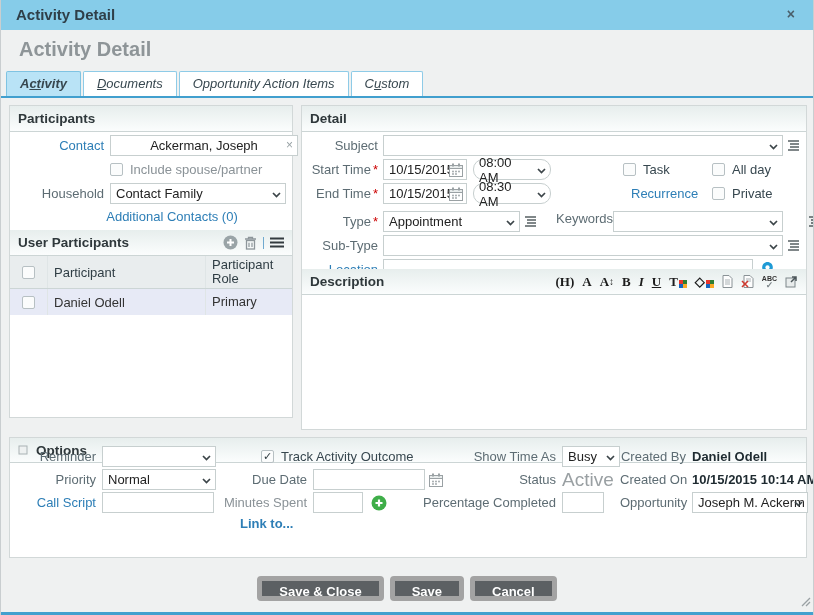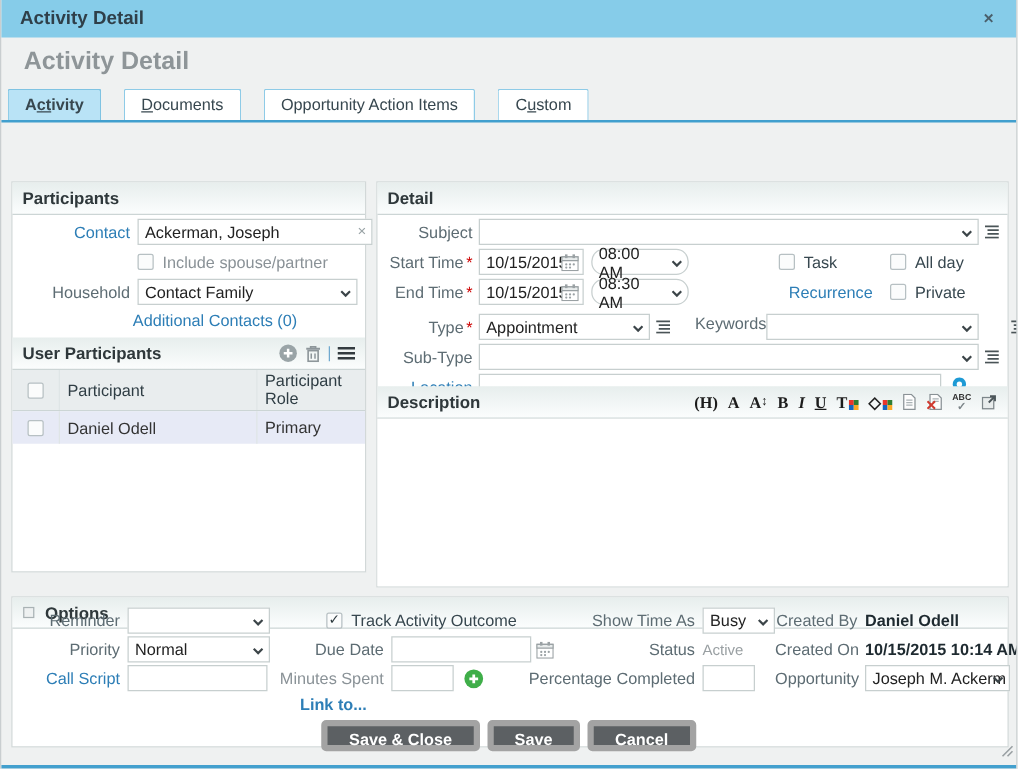--- a/index.html
+++ b/index.html
@@ -13,42 +13,42 @@
   .titlebar { position:absolute; top:0; left:0; right:0; height:30px; background:#86cce9;
               color:#2f3f49; font-size:15px; font-weight:700; line-height:30px; padding-left:15px; }
   .close { position:absolute; right:18px; top:0; height:30px; line-height:28px; font-size:14px;
            color:#4a5f6b; font-weight:700; cursor:pointer; }
 
   .pagehead { position:absolute; top:38px; left:18px; font-size:20px; font-weight:700; color:#8e9598; }
 
   
   .tabs { position:absolute; top:71px; left:0; right:0; height:27px; border-bottom:2px solid #419fce;
           padding-left:5px; display:flex; align-items:flex-end; }
-  .tab { height:25px; background:#fff; border:1px solid #8ecbe7; border-bottom:none; margin-right:18px;
+  .tab { height:25px; background:#fff; border:1px solid #8ecbe7; border-bottom:none; margin-right:2px;
          padding:0 13px; font-size:13px; line-height:24px; color:#37474f; white-space:nowrap;
-         border-radius:2px 2px 0 0; cursor:pointer; }
+         border-radius:2px 2px 0 0; cursor:pointer;font-style:italic; }
   .tab.active { background:#b9e3f6; font-weight:700; border-color:#7fc3e2; }
   .u { text-decoration:underline; }
 
   
-  .panel { position:absolute; background:#fff; border:1px solid #d2d8d8;margin-top:40px; }
+  .panel { position:absolute; background:#fff; border:1px solid #d2d8d8; }
   #p-left    { left:8px;   top:105px; width:284px; height:313px; }
   #p-right   { left:300px; top:105px; width:506px; height:325px; }
   #p-options { left:8px;   top:437px; width:798px; height:121px; }
 
   .shdr { height:26px; background:linear-gradient(#e7eeed,#fbfdfd); border-bottom:1px solid #ccd5d5;
           display:flex; align-items:center; padding:0 8px; font-size:13.5px; font-weight:700; color:#2f383b; }
 
   
   .frow { display:flex; align-items:center; margin:3px 6px 0 6px; height:21px; position:relative; }
   .lbl { color:#5d6c73; font-size:13px; text-align:right; flex:none; white-space:nowrap; }
   .link { color:#2d7eb6; cursor:pointer; }
   .star { color:#cc0000; margin-left:2px; font-size:13px; }
   .txt { height:21px; border:1px solid #c7cfcf; font-size:13px; padding:0 5px; color:#222;
-         background:#fff; font-family:inherit; outline:none; }
+         background:#fff; font-family:inherit; outline:none;text-align:center; }
   .combo { position:relative; height:21px; border:1px solid #c7cfcf; background:#fff; display:flex;
            align-items:center; padding:0 18px 0 5px; font-size:13px; color:#222; cursor:pointer; }
   .combo .chev { position:absolute; right:4px; top:8px; }
   .datebox { position:relative; height:21px; border:1px solid #c7cfcf; background:#fff; display:flex;
              align-items:center; padding:0 20px 0 5px; font-size:13px; color:#222; cursor:pointer; }
   .datebox .cal { position:absolute; right:3px; top:3px; }
   .cb { width:13px; height:13px; border:1px solid #b7c0c3; background:#fbfcfc; border-radius:2px;
         display:inline-flex; align-items:center; justify-content:center; font-size:11px; line-height:11px;
         color:#2e3a3f; flex:none; cursor:pointer; }
   .cb-lbl { font-size:13px; color:#37474f; margin-left:7px; white-space:nowrap; }
@@ -97,21 +97,21 @@
   .orow { display:flex; align-items:center; height:21px; margin-bottom:2px; position:relative; }
   #opt-c1 { left:10px;  width:196px; }
   #opt-c1 .lbl { width:76px; margin-right:6px; }
   #opt-c2 { left:205px; width:242px; }
   #opt-c2 .lbl { width:92px; margin-right:6px; }
   #opt-c3 { left:398px; width:212px; }
   #opt-c3 .lbl { width:148px; margin-right:6px; }
   #opt-c4 { left:610px; width:188px; }
   #opt-c4 .lbl { width:66px; margin-right:6px; }
   .val-strong { font-size:13px; color:#1e2a30; font-weight:700; white-space:nowrap; }
-  .val-muted { font-size:12px; color:#9aa0a3; }
+  .val-muted { font-size:19px; color:#9aa0a3; }
 
   
   .footer { position:absolute; top:576px; left:0; right:0; display:flex; justify-content:center; gap:6px; }
   .btn { height:25px; padding:0 17px; background:#5c6063; color:#fff; font-size:13px; font-weight:700;
          border:5px solid #a3a3a3; border-radius:4px; line-height:22px; cursor:pointer;
          font-family:inherit; }
   .bottombar { position:absolute; left:0; right:0; bottom:0; height:3px; background:#43a0ce; }
   .grip { position:absolute; right:2px; bottom:4px; }
 </style>
 </head>

